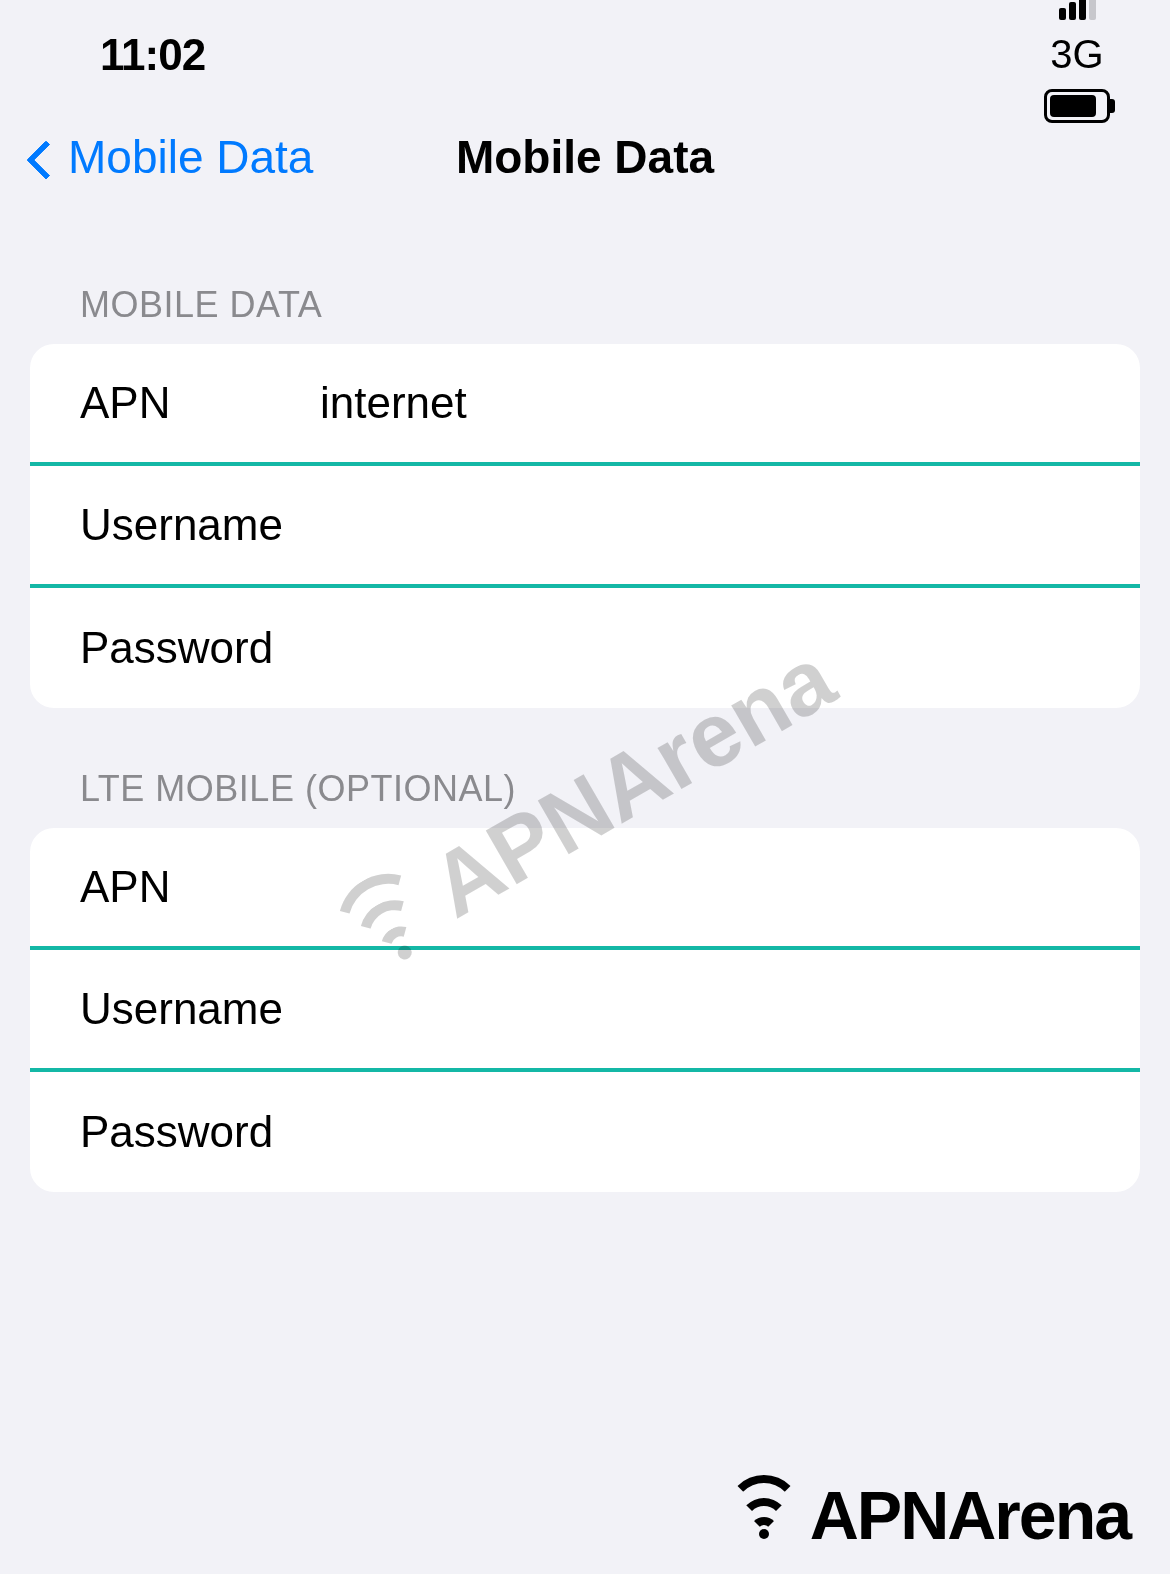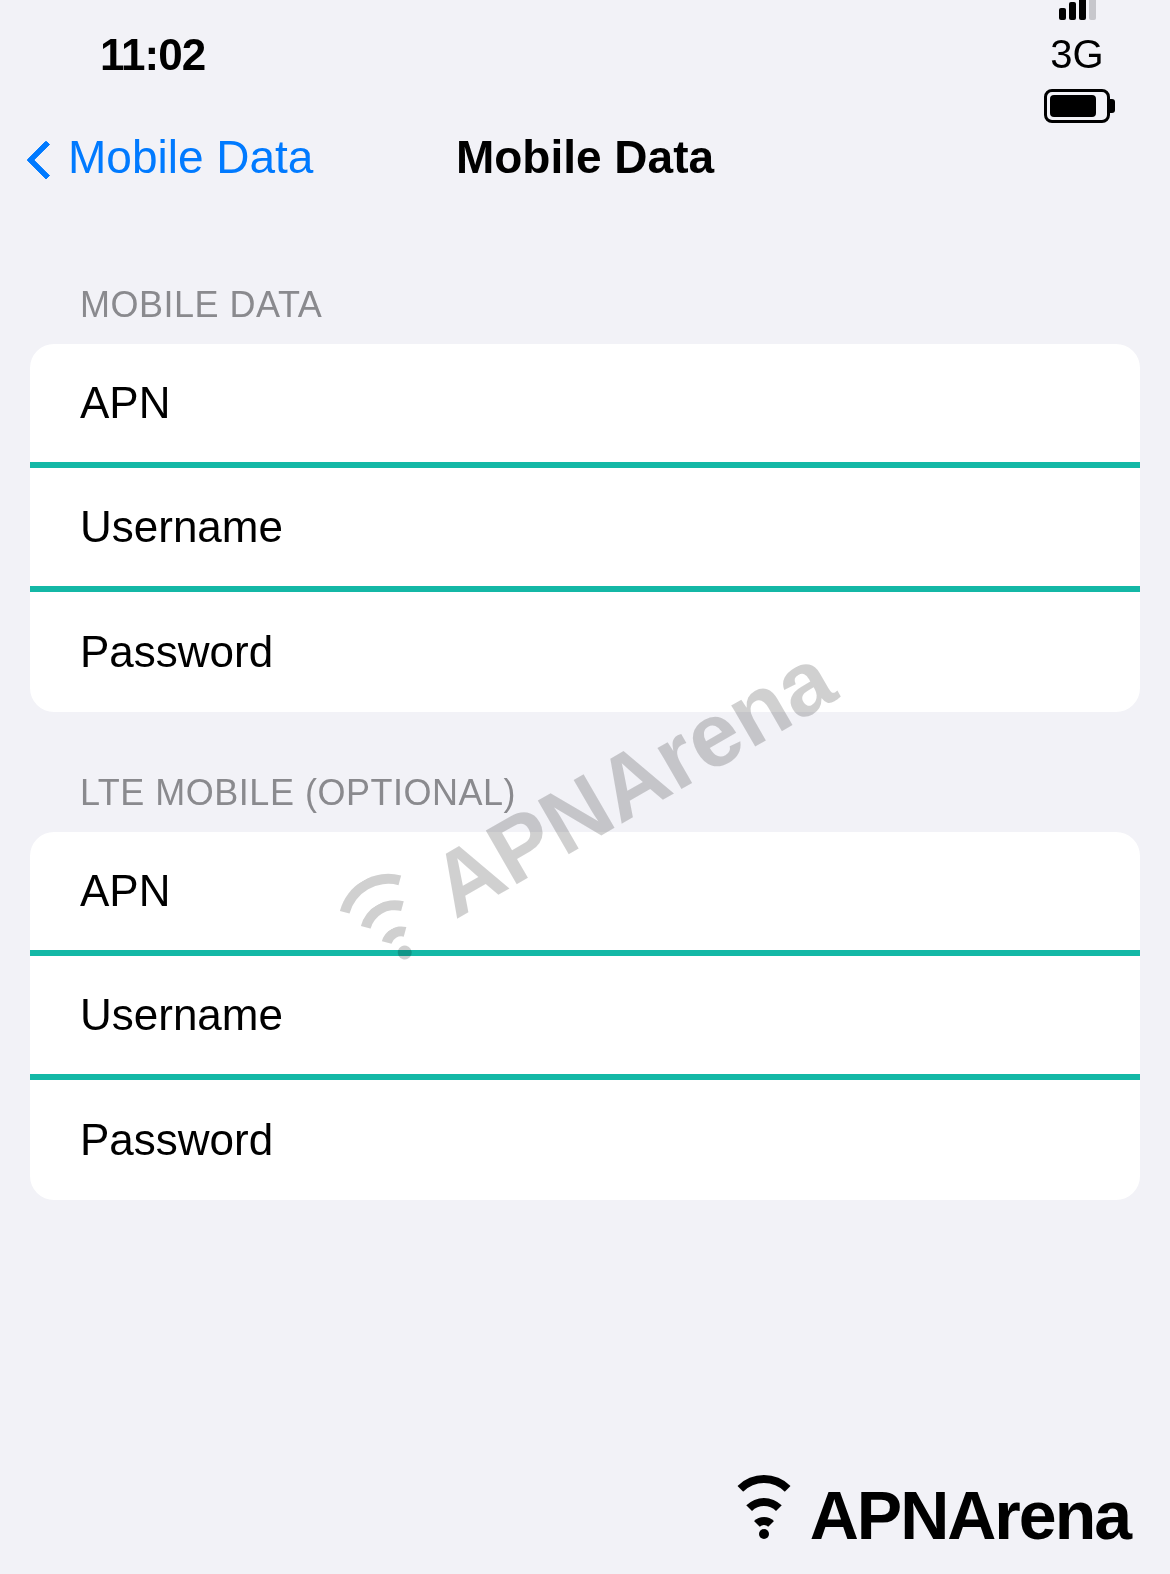--- a/index.html
+++ b/index.html
@@ -129,21 +129,21 @@
     .settings-group {
       background: #fff;
       margin: 0 30px;
       border-radius: 24px;
       overflow: hidden;
     }
     .settings-row {
       display: flex;
       align-items: center;
       padding: 34px 50px;
-      border-bottom: 6px solid #14b8a6;
+      border-bottom: 4px solid #14b8a6;
       min-height: 120px;
     }
     .settings-row:last-child {
       border-bottom: none;
       justify-content: flex-end;
     }
     .row-label {
       font-size: 44px;
       color: #000;
       width: 240px;
@@ -264,20 +264,21 @@
     <div class="chevron-left"></div>
     <span>Mobile Data</span>
   </div>
   <div class="nav-title">Mobile Data</div>
 </div>
 
 <div class="section-header">MOBILE DATA</div>
 <div class="settings-group">
   <div class="settings-row">
     <div class="row-label">APN</div>
+    <input class="row-value" type="text" value="internet" style="">
   </div>
   <div class="settings-row">
     <div class="row-label">Username</div>
     <input class="row-value" type="text" value="" style="">
   </div>
   <div class="settings-row">
     <div class="row-label">Password</div>
     <input class="row-value" type="text" value="" style="">
   </div>
 </div>

